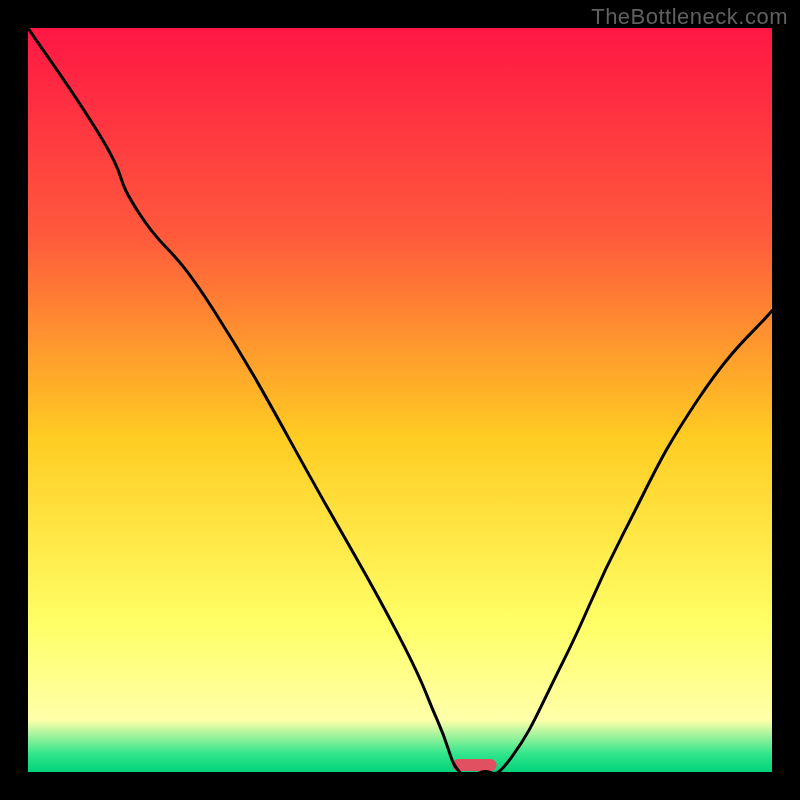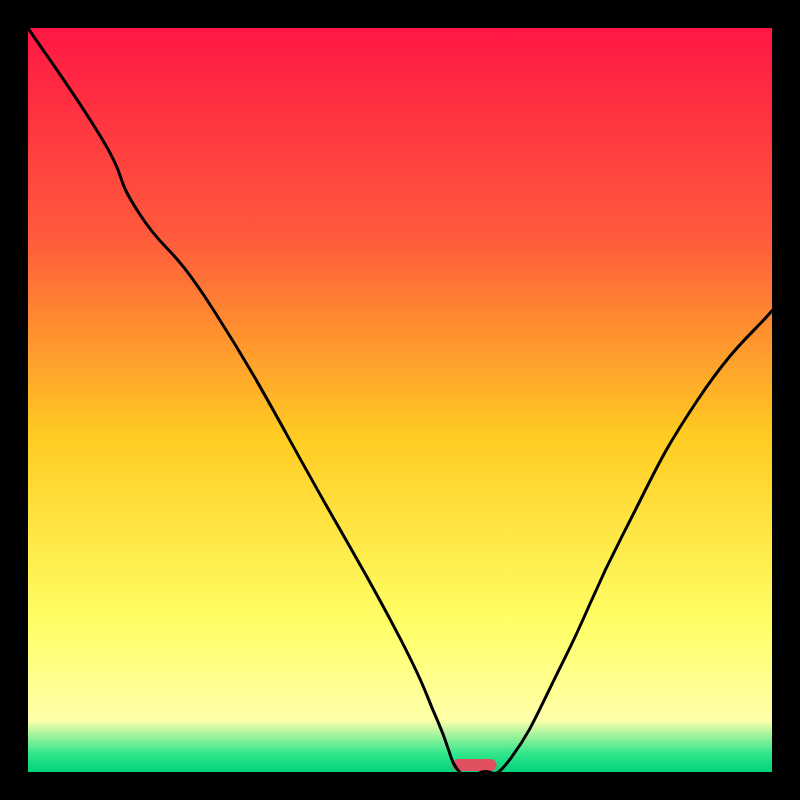--- a/index.html
+++ b/index.html
@@ -38,20 +38,21 @@
     width: 100%;
     height: 100%;
     display: block;
   }
 </style>
 </head>
 <body>
 
 <div class="frame">
 
+  <div class="watermark">TheBottleneck.com</div>
 
   <div class="plot-area">
     <svg viewBox="0 0 744 744" preserveAspectRatio="none">
       <defs>
         <linearGradient id="bg-grad" x1="0" y1="0" x2="0" y2="1">
 
         <stop offset="0%" stop-color="#ff1744"></stop>
             <stop offset="28.000000000000004%" stop-color="#ff5a3c"></stop>
             <stop offset="55.00000000000001%" stop-color="#ffcc22"></stop>
             <stop offset="80%" stop-color="#ffff66"></stop>

